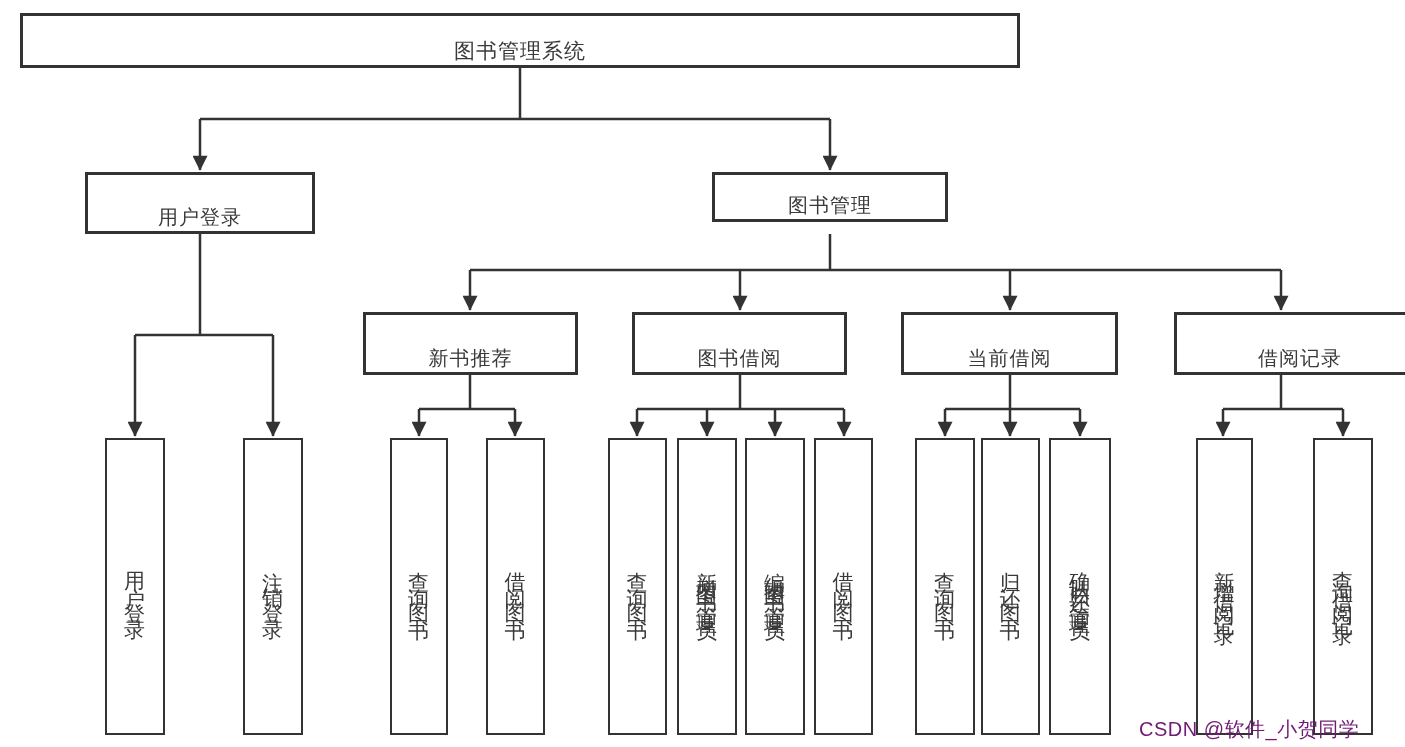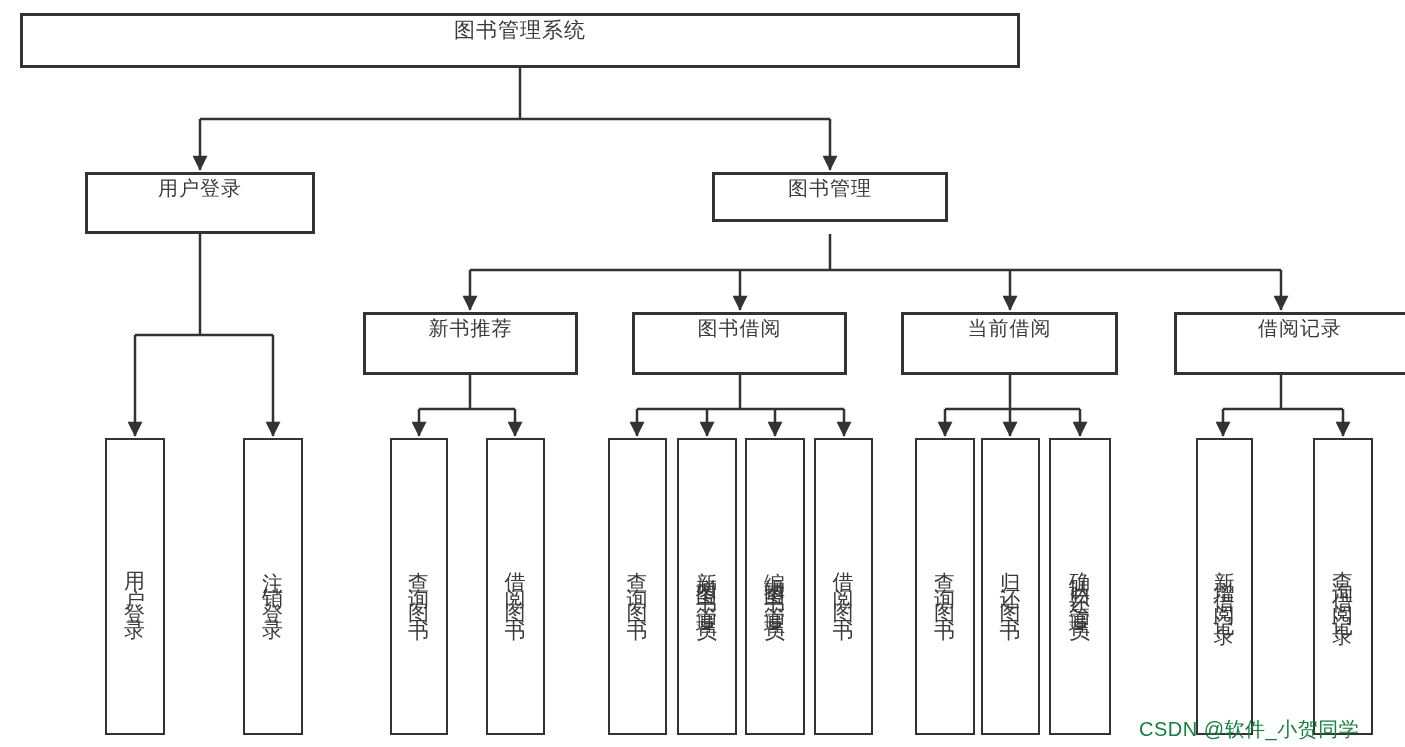--- a/index.html
+++ b/index.html
@@ -4,37 +4,37 @@
 <style>
   html,body { margin:0; padding:0; background:#ffffff; }
   #canvas {
     position:relative; width:1405px; height:747px; background:#ffffff;
     font-family:"Liberation Sans", sans-serif; overflow:hidden;
   }
   #wires { position:absolute; left:0; top:0; width:1405px; height:747px; z-index:1; }
   .hnode {
     position:absolute; box-sizing:border-box; background:#ffffff;
     border:3px solid #333333; color:#3a3a3a; z-index:2;
-    display:flex; align-items:flex-start; justify-content:center;
+    display:flex; align-items:flex-end; justify-content:center;
     font-size:20px; letter-spacing:1px;
   }
   .hnode.root { font-size:21px; }
   .vnode {
     position:absolute; box-sizing:border-box; background:#ffffff;
     border:2.5px solid #333333; color:#3a3a3a; z-index:2;
     display:flex; align-items:center; justify-content:center;
     top:438px; height:297px; font-size:21px;
   }
   .vnode span { writing-mode:vertical-rl; text-orientation:mixed; line-height:1; }
   .vt4 span { letter-spacing:16px; }
   .vt6 span { letter-spacing:11px; }
   .vt9 span { letter-spacing:7px; }
   #watermark {
     position:absolute; left:1139px; top:716px; width:215px; z-index:5;
-    font-size:20px; color:#15803d; white-space:nowrap; letter-spacing:0.5px;
+    font-size:20px; color:#701a75; white-space:nowrap; letter-spacing:0.5px;
   }
 </style>
 </head>
 <body>
 
 <div id="canvas">
 
   <svg id="wires" viewBox="0 0 1405 747" xmlns="http://www.w3.org/2000/svg">
     <defs>
       <marker id="arw" viewBox="0 0 10 10" refX="9.5" refY="5" markerWidth="11" markerHeight="6" orient="auto">

